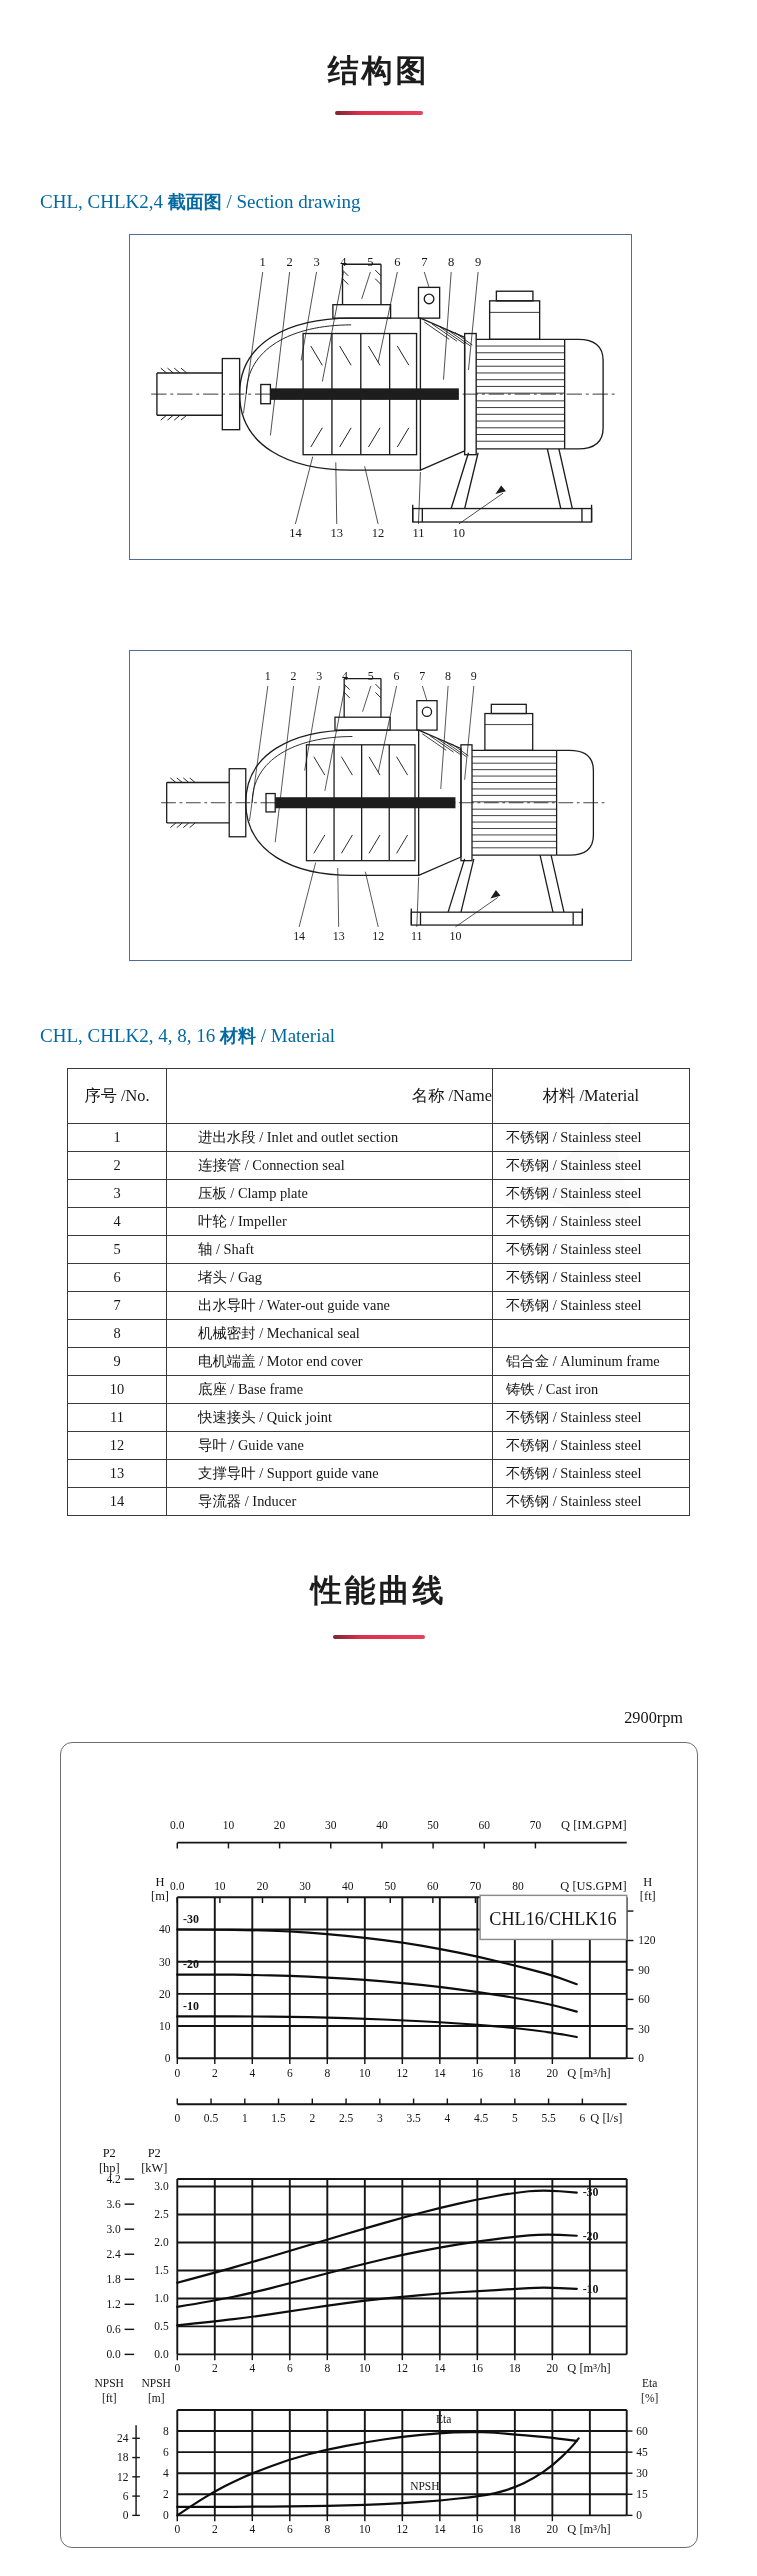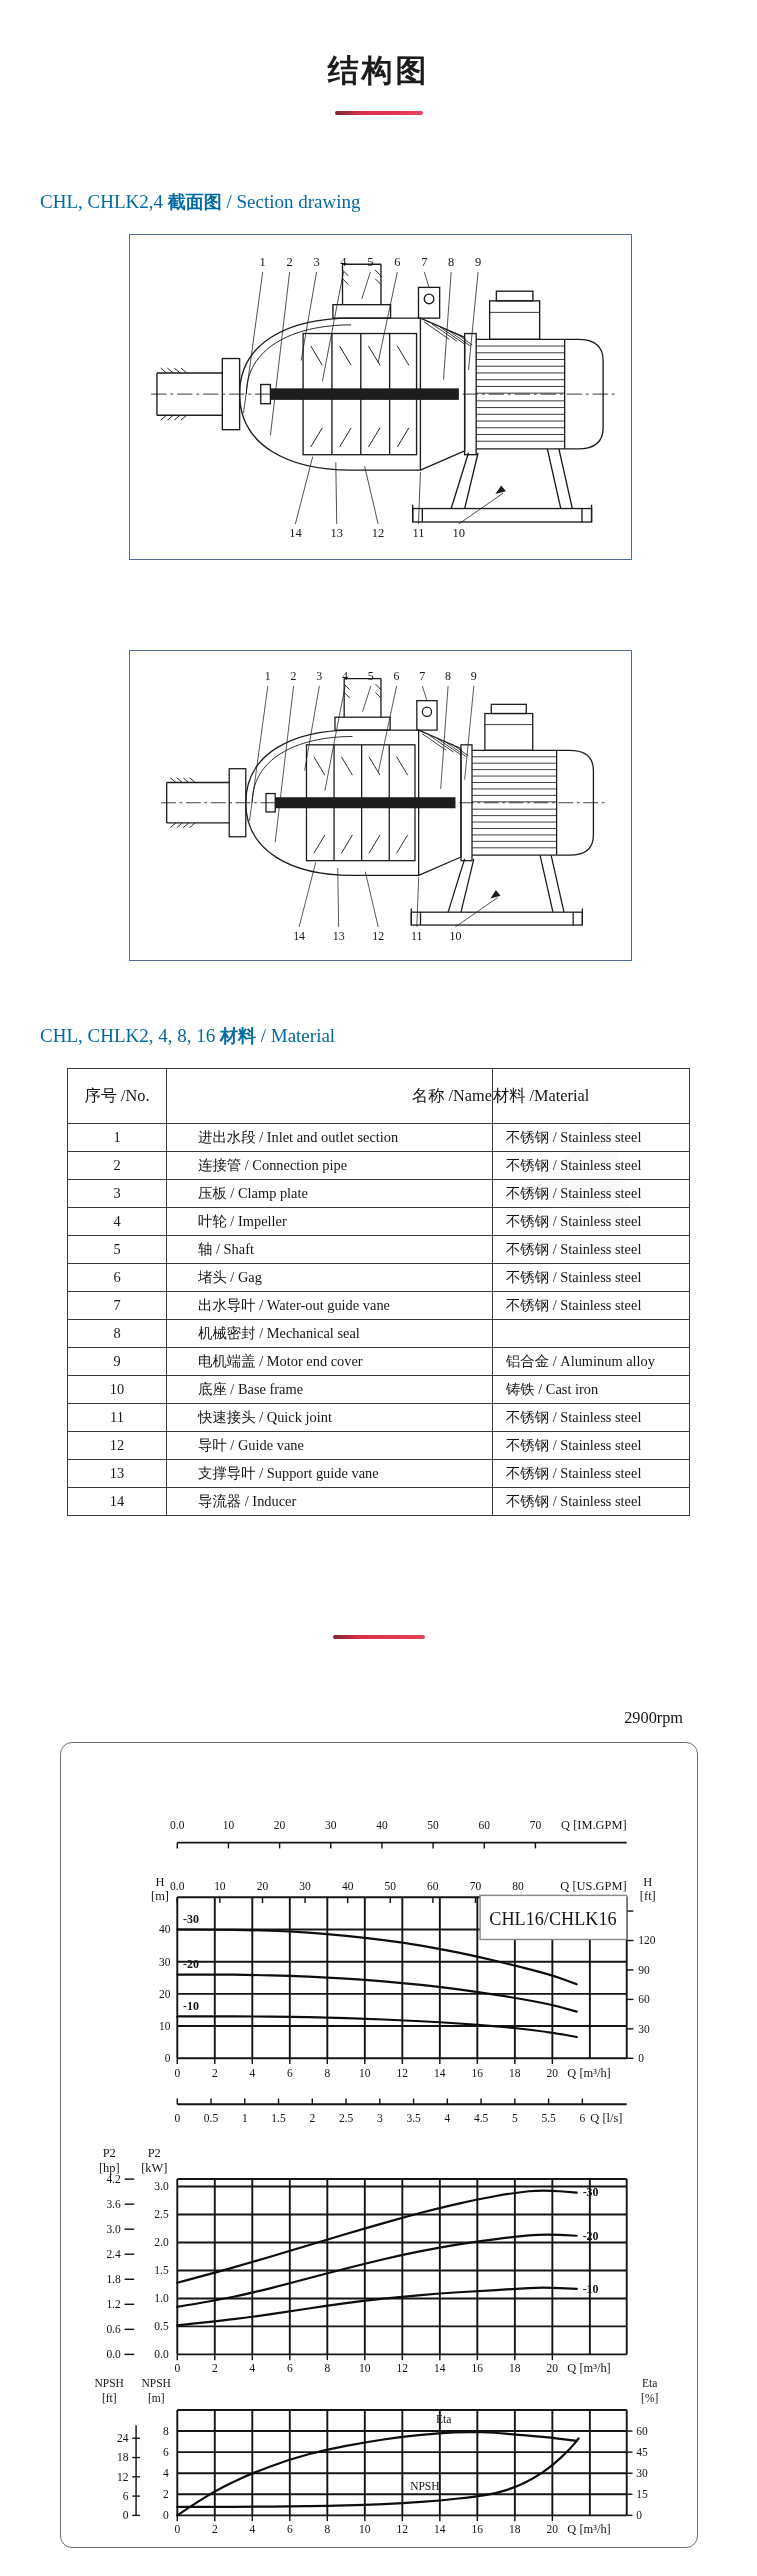--- a/index.html
+++ b/index.html
@@ -142,30 +142,30 @@
 
   <div class="sec-heading" style="top:1009px;">
     <span>CHL, CHLK2, 4, 8, 16 </span><span class="cn">材料</span><span> / Material</span>
   </div>
 
   <table class="mat-table">
     <tbody>
         <tr class="head">
       <td class="c-no">序号 /No.</td>
       <td class="c-name" style="text-align:right;padding-left:0;">名称 /Name</td>
-      <td class="c-mat" style="text-align:left;padding-left:0;">材料 /Material</td>
+      <td class="c-mat" style="text-align:center;padding-left:0;">材料 /Material</td>
     </tr>
     <tr>
           <td class="c-no">1</td>
           <td class="c-name">进出水段 / Inlet and outlet section</td>
           <td class="c-mat">不锈钢 / Stainless steel</td>
         </tr>
     <tr>
           <td class="c-no">2</td>
-          <td class="c-name">连接管 / Connection pipe</td>
+          <td class="c-name">连接管 / Connection seal</td>
           <td class="c-mat">不锈钢 / Stainless steel</td>
         </tr>
     <tr>
           <td class="c-no">3</td>
           <td class="c-name">压板 / Clamp plate</td>
           <td class="c-mat">不锈钢 / Stainless steel</td>
         </tr>
     <tr>
           <td class="c-no">4</td>
           <td class="c-name">叶轮 / Impeller</td>
@@ -187,21 +187,21 @@
           <td class="c-mat">不锈钢 / Stainless steel</td>
         </tr>
     <tr>
           <td class="c-no">8</td>
           <td class="c-name">机械密封 / Mechanical seal</td>
           <td class="c-mat"></td>
         </tr>
     <tr>
           <td class="c-no">9</td>
           <td class="c-name">电机端盖 / Motor end cover</td>
-          <td class="c-mat">铝合金 / Aluminum alloy</td>
+          <td class="c-mat">铝合金 / Aluminum frame</td>
         </tr>
     <tr>
           <td class="c-no">10</td>
           <td class="c-name">底座 / Base frame</td>
           <td class="c-mat">铸铁 / Cast iron</td>
         </tr>
     <tr>
           <td class="c-no">11</td>
           <td class="c-name">快速接头 / Quick joint</td>
           <td class="c-mat">不锈钢 / Stainless steel</td>
@@ -217,20 +217,21 @@
           <td class="c-mat">不锈钢 / Stainless steel</td>
         </tr>
     <tr>
           <td class="c-no">14</td>
           <td class="c-name">导流器 / Inducer</td>
           <td class="c-mat">不锈钢 / Stainless steel</td>
         </tr>
   </tbody>
     </table>
 
+  <div class="big-title" style="top:1555px;">性能曲线</div>
   <div class="red-underline" style="top:1620px;left:333px;width:92px;"></div>
 
   <div class="rpm-label">2900rpm</div>
 
   <div class="perf-panel">
     <svg id="charts-svg" viewBox="0 0 663 839">
         <line x1="121" y1="161" x2="121" y2="329" stroke="#151515" stroke-width="2"></line>
         <line x1="160.14" y1="161" x2="160.14" y2="329" stroke="#151515" stroke-width="2"></line>
         <line x1="199.28" y1="161" x2="199.28" y2="329" stroke="#151515" stroke-width="2"></line>
         <line x1="238.42000000000002" y1="161" x2="238.42000000000002" y2="329" stroke="#151515" stroke-width="2"></line>

